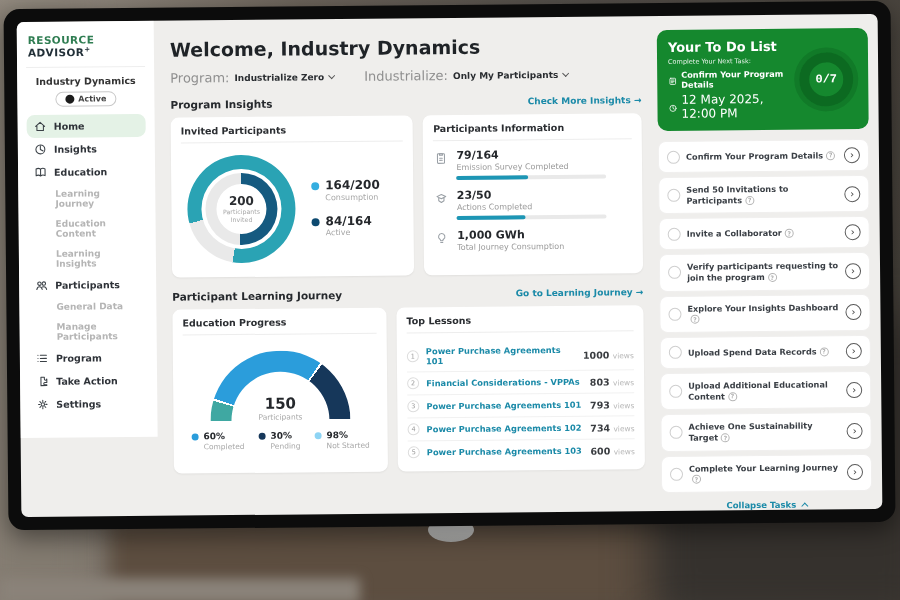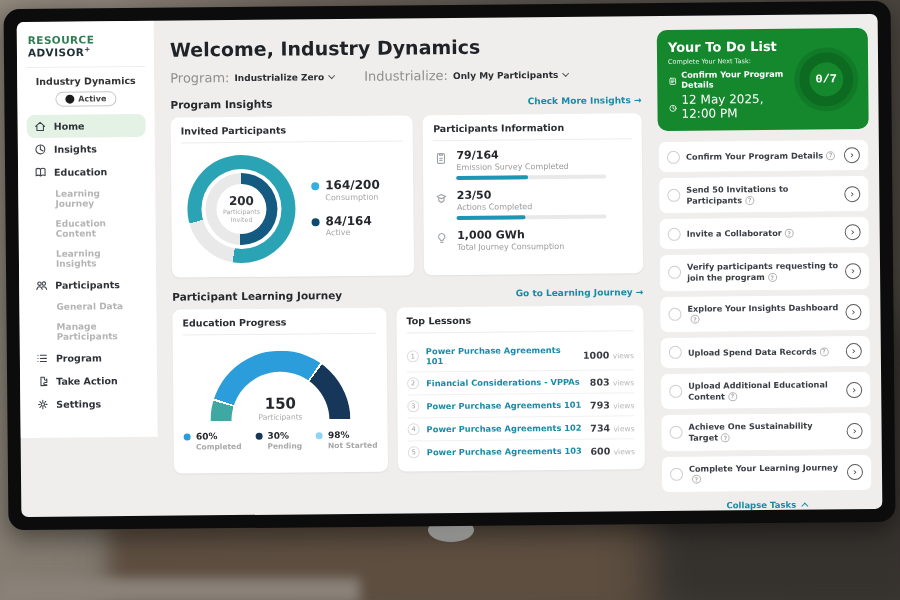--- a/index.html
+++ b/index.html
@@ -82,21 +82,21 @@
   .gauge-area { display:flex; flex-direction:column; align-items:center; padding-top:8px; }
   .gauge { position:relative; width:140px; height:71px; overflow:hidden; }
   .g-arc { position:absolute; left:0; top:0; width:140px; height:140px; border-radius:50%; }
   .g-hole { position:absolute; left:21px; top:21px; width:98px; height:98px; border-radius:50%; background:#fff; }
   .g-center { position:absolute; left:0; right:0; bottom:0; text-align:center; }
   .g-val { font-size:15px; font-weight:800; color:#25282c; }
   .g-lab { font-size:7.5px; color:#a8a8a8; }
   .g-legend { display:flex; gap:14px; margin-top:9px; }
   .g-legend .item { display:flex; gap:5px; align-items:flex-start; }
   .g-pct { font-size:9px; font-weight:800; color:#25282c; line-height:1.2; }
-  .g-l { font-size:7.5px; color:#a8a8a8;font-weight:bold; }
+  .g-l { font-size:7.5px; color:#a8a8a8; }
 
   
   .card-lessons { flex:1; }
   .lesson { display:flex; align-items:center; gap:7px; padding:5px 0; border-bottom:1px solid #f1f1f1; }
   .lesson:last-child { border-bottom:none; }
   .rank { width:12px; height:12px; flex:none; border:1px solid #ddd; border-radius:50%;
     font-size:6.5px; color:#999; display:flex; align-items:center; justify-content:center; }
   .l-title { flex:1; font-size:8.3px; font-weight:700; color:#1b8aa8; }
   .l-views { font-size:9.5px; font-weight:800; color:#3a3d41; }
   .l-suffix { font-size:7.5px; color:#b9b9b9; font-weight:400;text-align:right; }

